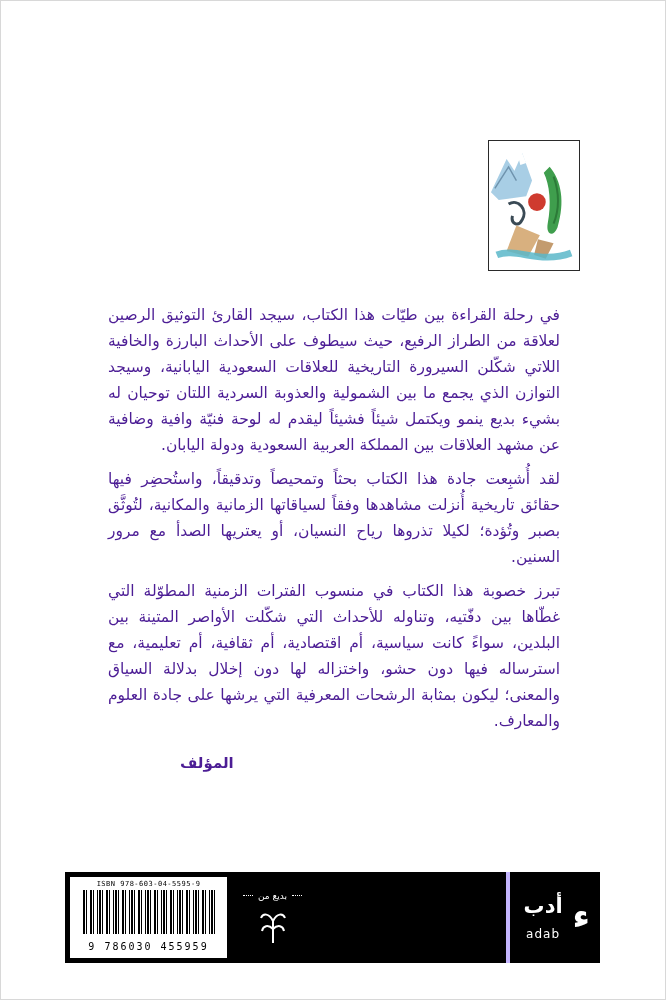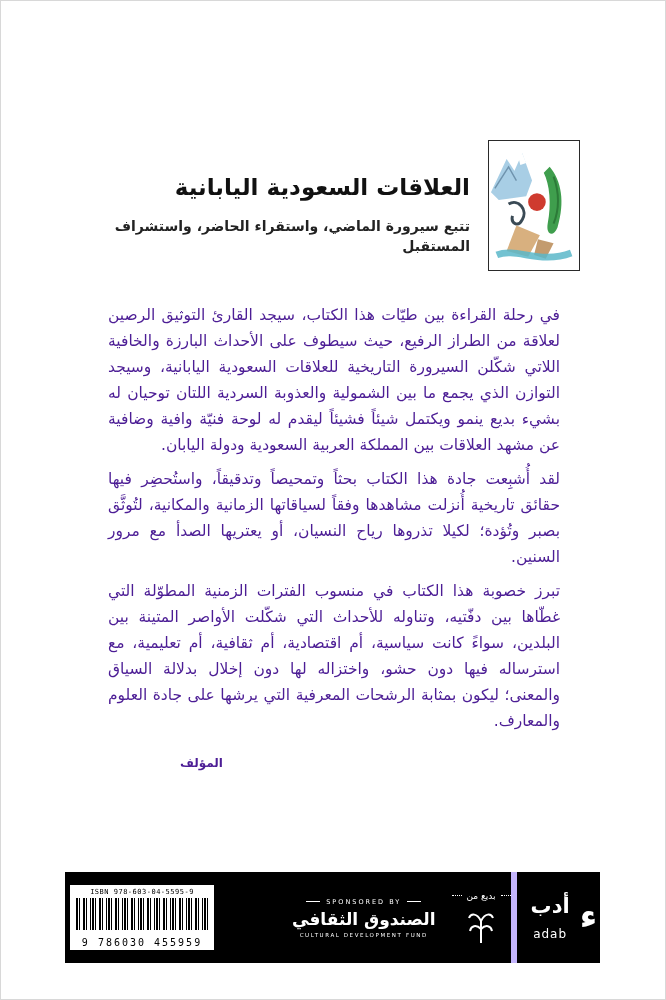--- a/index.html
+++ b/index.html
@@ -47,34 +47,34 @@
     text-align:justify;
     font-size:15.5px; line-height:26px;
     color:#4c1d95;
   }
   .body-text p{margin:0 0 8px 0;}
   .signature{
     margin-top:16px;
     text-align:left;
     padding-left:72px;
     font-weight:bold;
-    font-size:12px;
+    font-size:15px;
   }
 
   
   .footer-bar{
     position:absolute; left:65px; right:66px; top:872px; height:91px;
     background:#000;
     display:flex; align-items:center;
     box-sizing:border-box;
   }
 
   .barcode-box{
     background:#fff;
-    width:157px; height:65px;
+    width:157px; height:81px;
     margin-left:5px;
     box-sizing:border-box;
     padding:3px 6px 2px 6px;
     display:flex; flex-direction:column; align-items:center;
     font-family:"DejaVu Sans Mono", monospace;
   }
   .isbn-label{font-size:7px; letter-spacing:0.5px; color:#000; white-space:nowrap;}
   .barcode-bars{
     margin-top:2px;
     width:132px; height:44px;
@@ -121,21 +121,21 @@
     display:flex; align-items:center; gap:5px;
   }
   .support-label::before,.support-label::after{
     content:""; display:block; width:10px; border-top:1px dotted #fff;
   }
   .fund-logo{margin-top:4px;}
 
   .adab-block{
     margin-left:auto;
     height:100%;
-    border-left:6px solid #c4b5fd;
+    border-left:4px solid #c4b5fd;
     display:flex; align-items:center;
     padding:0 10px 0 14px;
     gap:10px;
     color:#fff;
   }
   .adab-text{display:flex; flex-direction:column; align-items:center;}
   .adab-ar{font-size:21px; font-weight:bold; line-height:24px;}
   .adab-en{font-size:12px; letter-spacing:1px; margin-top:9px;}
   .hamza{
     font-size:34px; font-weight:bold; line-height:34px; color:#fff;
@@ -162,45 +162,36 @@
       <path d="M62 26 C 74 40, 78 62, 70 88 C 66 98, 58 96, 60 84 C 64 64, 62 44, 56 32 Z" fill="#3f9e4d"></path>
       <path d="M66 36 C 72 52, 72 70, 66 84" fill="none" stroke="#2c7a38" stroke-width="2"></path>
 
       <path d="M28 86 L52 96 L40 118 L18 112 Z" fill="#d8b07f"></path>
       <path d="M50 100 L66 104 L58 120 L46 116 Z" fill="#b98a55" opacity="0.85"></path>
 
       <path d="M8 116 C 28 108, 52 126, 84 114" fill="none" stroke="#5bb7c9" stroke-width="7" opacity="0.85"></path>
     </svg>
   </div>
 
-  <div class="titles">
-    <h1 class="book-title">العلاقات السعودية اليابانية</h1>
-    <h2 class="book-subtitle">تتبع سيرورة الماضي، واستقراء الحاضر، واستشراف المستقبل</h2>
-  </div>
 
   <div class="body-text">
     <p>في رحلة القراءة بين طيّات هذا الكتاب، سيجد القارئ التوثيق الرصين لعلاقة من الطراز الرفيع، حيث سيطوف على الأحداث البارزة والخافية اللاتي شكّلن السيرورة التاريخية للعلاقات السعودية اليابانية، وسيجد التوازن الذي يجمع ما بين الشمولية والعذوبة السردية اللتان توحيان له بشيء بديع ينمو ويكتمل شيئاً فشيئاً ليقدم له لوحة فنيّة وافية وضافية عن مشهد العلاقات بين المملكة العربية السعودية ودولة اليابان.</p>
     <p>لقد أُشبِعت جادة هذا الكتاب بحثاً وتمحيصاً وتدقيقاً، واستُحضِر فيها حقائق تاريخية أُنزلت مشاهدها وفقاً لسياقاتها الزمانية والمكانية، لتُوثَّق بصبر وتُؤدة؛ لكيلا تذروها رياح النسيان، أو يعتريها الصدأ مع مرور السنين.</p>
     <p>تبرز خصوبة هذا الكتاب في منسوب الفترات الزمنية المطوّلة التي غطّاها بين دفّتيه، وتناوله للأحداث التي شكّلت الأواصر المتينة بين البلدين، سواءً كانت سياسية، أم اقتصادية، أم ثقافية، أم تعليمية، مع استرساله فيها دون حشو، واختزاله لها دون إخلال بدلالة السياق والمعنى؛ ليكون بمثابة الرشحات المعرفية التي يرشها على جادة العلوم والمعارف.</p>
     <div class="signature">المؤلف</div>
   </div>
 
   <div class="footer-bar">
 
     <div class="barcode-box">
       <div class="isbn-label">ISBN 978-603-04-5595-9</div>
       <div class="barcode-bars"></div>
       <div class="barcode-number">9 786030 455959</div>
     </div>
 
-    <div class="sponsor-block">
-      <div class="sponsored-by">SPONSORED BY</div>
-      <div class="sponsor-ar">الصندوق الثقافي</div>
-      <div class="sponsor-en">CULTURAL DEVELOPMENT FUND</div>
-    </div>
 
     <div class="support-block">
       <div class="support-label">بديع من</div>
       <svg class="fund-logo" width="28" height="40" viewBox="0 0 28 40">
         <path d="M14 38 V16" stroke="#fff" stroke-width="2" fill="none"></path>
         <path d="M14 16 C 10 8, 4 8, 2 13" stroke="#fff" stroke-width="2" fill="none"></path>
         <path d="M14 16 C 18 8, 24 8, 26 13" stroke="#fff" stroke-width="2" fill="none"></path>
         <path d="M14 24 C 9 19, 4 21, 3 26" stroke="#fff" stroke-width="2" fill="none"></path>
         <path d="M14 24 C 19 19, 24 21, 25 26" stroke="#fff" stroke-width="2" fill="none"></path>
       </svg>

